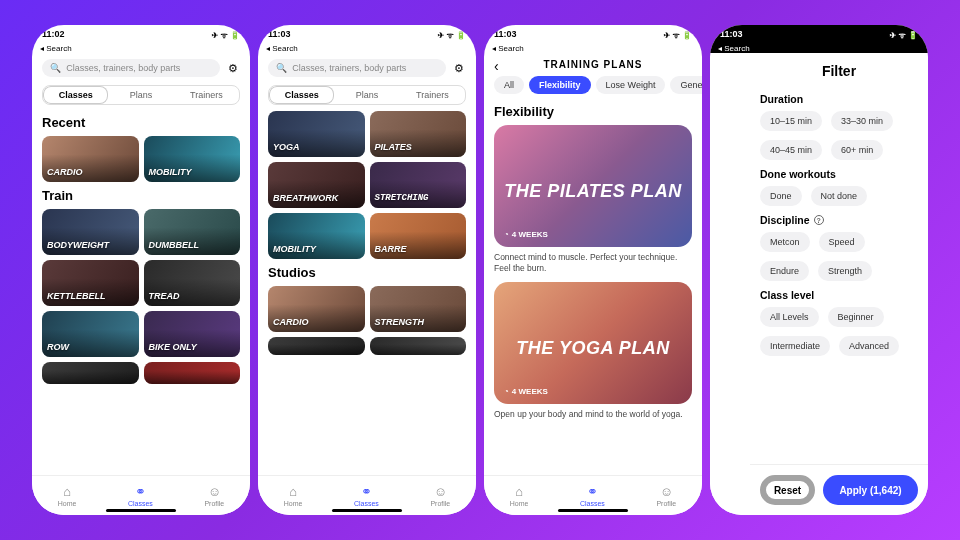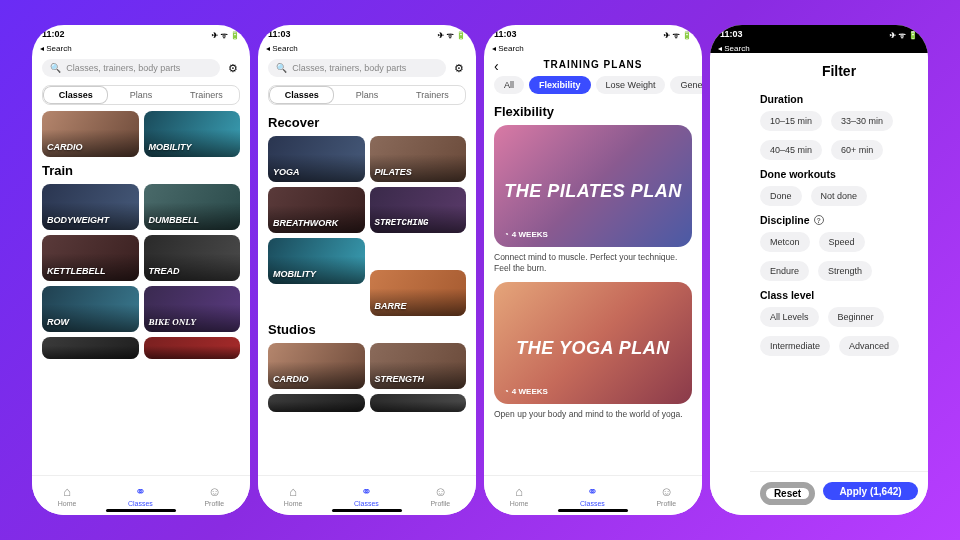--- a/index.html
+++ b/index.html
@@ -50,24 +50,24 @@
   }
   .card span { position:relative; z-index:2; text-shadow:0 1px 2px rgba(0,0,0,.6); }
   .card::before { content:""; position:absolute; inset:0; background:linear-gradient(transparent 40%, rgba(0,0,0,.55)); }
   .c0{background:linear-gradient(120deg,#b5866d,#6d4a3a);}
   .c1{background:linear-gradient(120deg,#1a4a5a,#3aa0b5);}
   .c2{background:linear-gradient(120deg,#2a3550,#465a7a);}
   .c3{background:linear-gradient(120deg,#4a6a6a,#2a4a4a);}
   .c4{background:linear-gradient(120deg,#5a3a3a,#3a2020);}
   .c5{background:linear-gradient(120deg,#2a2a2a,#4a4a4a);}
   .c6{background:linear-gradient(120deg,#204050,#3a7a90);}
-  .c7{background:linear-gradient(120deg,#3a2a50,#5a3a80);font-family:Liberation Serif, serif;}
+  .c7{background:linear-gradient(120deg,#3a2a50,#5a3a80);}
   .c8{background:linear-gradient(120deg,#3a3a3a,#202020);}
   .c10{background:linear-gradient(120deg,#7a2020,#a52a2a);}
-  .c11{background:linear-gradient(120deg,#c97a4a,#a55a30);margin-top:32px;}
+  .c11{background:linear-gradient(120deg,#c97a4a,#a55a30);}
   .c12{background:linear-gradient(120deg,#8a6a5a,#6a4a3a);}
   .c13{background:linear-gradient(120deg,#3a2a4a,#5a3a6a);font-family:Liberation Mono, monospace;}
   .plan-card {
     border-radius:14px; color:#fff; padding:18px 10px 8px 10px;
     margin-bottom:5px; position:relative; height:122px;
     display:flex; flex-direction:column; justify-content:center;
     overflow:hidden;
   }
   .plan-card h2 { font-size:18px; font-weight:800; font-style:italic; text-align:center; line-height:1.05; letter-spacing:.5px;}
   .plan-card .tag { position:absolute; bottom:8px; left:10px; font-size:8px; font-weight:700; display:flex; align-items:center; gap:3px;}
@@ -89,21 +89,21 @@
   .tab .ic { font-size:13px; }
   .home-ind { position:absolute; bottom:3px; left:50%; transform:translateX(-50%);
     width:70px; height:3px; background:#000; border-radius:2px; }
   
   .filter-head { text-align:center; font-weight:700; font-size:14px; padding:8px 0 6px 0;}
   .fsec { font-size:10.5px; font-weight:700; margin:8px 0 6px 0; display:flex; align-items:center; gap:4px;}
   .fchips { display:flex; flex-wrap:wrap; gap:9px; }
   .fchip { padding:5px 10px; border-radius:13px; background:#f1f1f3; font-size:9px; color:#333;}
   .filter-foot { display:flex; gap:8px; padding:10px; border-top:1px solid #eee;}
   .btn-reset { flex:0 0 55px; border:6px solid #a3a3a3; border-radius:18px; font-size:10px; display:flex; align-items:center; justify-content:center; font-weight:600;}
-  .btn-apply { flex:1; background:#3a4cff; color:#fff; border-radius:18px; font-size:10px; display:flex; align-items:center; justify-content:center; font-weight:600; height:18px;}
+  .btn-apply { flex:1; background:#3a4cff; color:#fff; border-radius:18px; font-size:10px; display:flex; align-items:center; justify-content:center; font-weight:600; height:30px;}
   .info-ic { width:10px;height:10px;border:1px solid #666;border-radius:50%;display:inline-flex;align-items:center;justify-content:center;font-size:7px;color:#666;}
 </style>
 </head>
 <body>
 
 <div class="phone">
   <div class="status">
     <span>11:02</span>
     <span class="status-icons">✈ ᯤ 🔋</span>
   </div>
@@ -114,20 +114,21 @@
       <span>Classes, trainers, body parts</span>
     </div>
     <div class="settings-icon">⚙</div>
   </div>
   <div class="seg">
     <div class="act">Classes</div>
     <div>Plans</div>
     <div>Trainers</div>
   </div>
   <div class="content">
+    <h3 class="sec">Recent</h3>
     <div class="grid">
       <div class="card c0">
           <span>CARDIO</span>
         </div>
       <div class="card c1">
           <span>MOBILITY</span>
         </div>
     </div>
     <h3 class="sec">Train</h3>
     <div class="grid">
@@ -182,21 +183,20 @@
       <span>Classes, trainers, body parts</span>
     </div>
     <div class="settings-icon">⚙</div>
   </div>
   <div class="seg">
     <div class="act">Classes</div>
     <div>Plans</div>
     <div>Trainers</div>
   </div>
   <div class="content">
-    <h3 class="sec">Recover</h3>
     <div class="grid">
       <div class="card c2">
           <span>YOGA</span>
         </div>
       <div class="card c12">
           <span>PILATES</span>
         </div>
       <div class="card c4">
           <span>BREATHWORK</span>
         </div>

